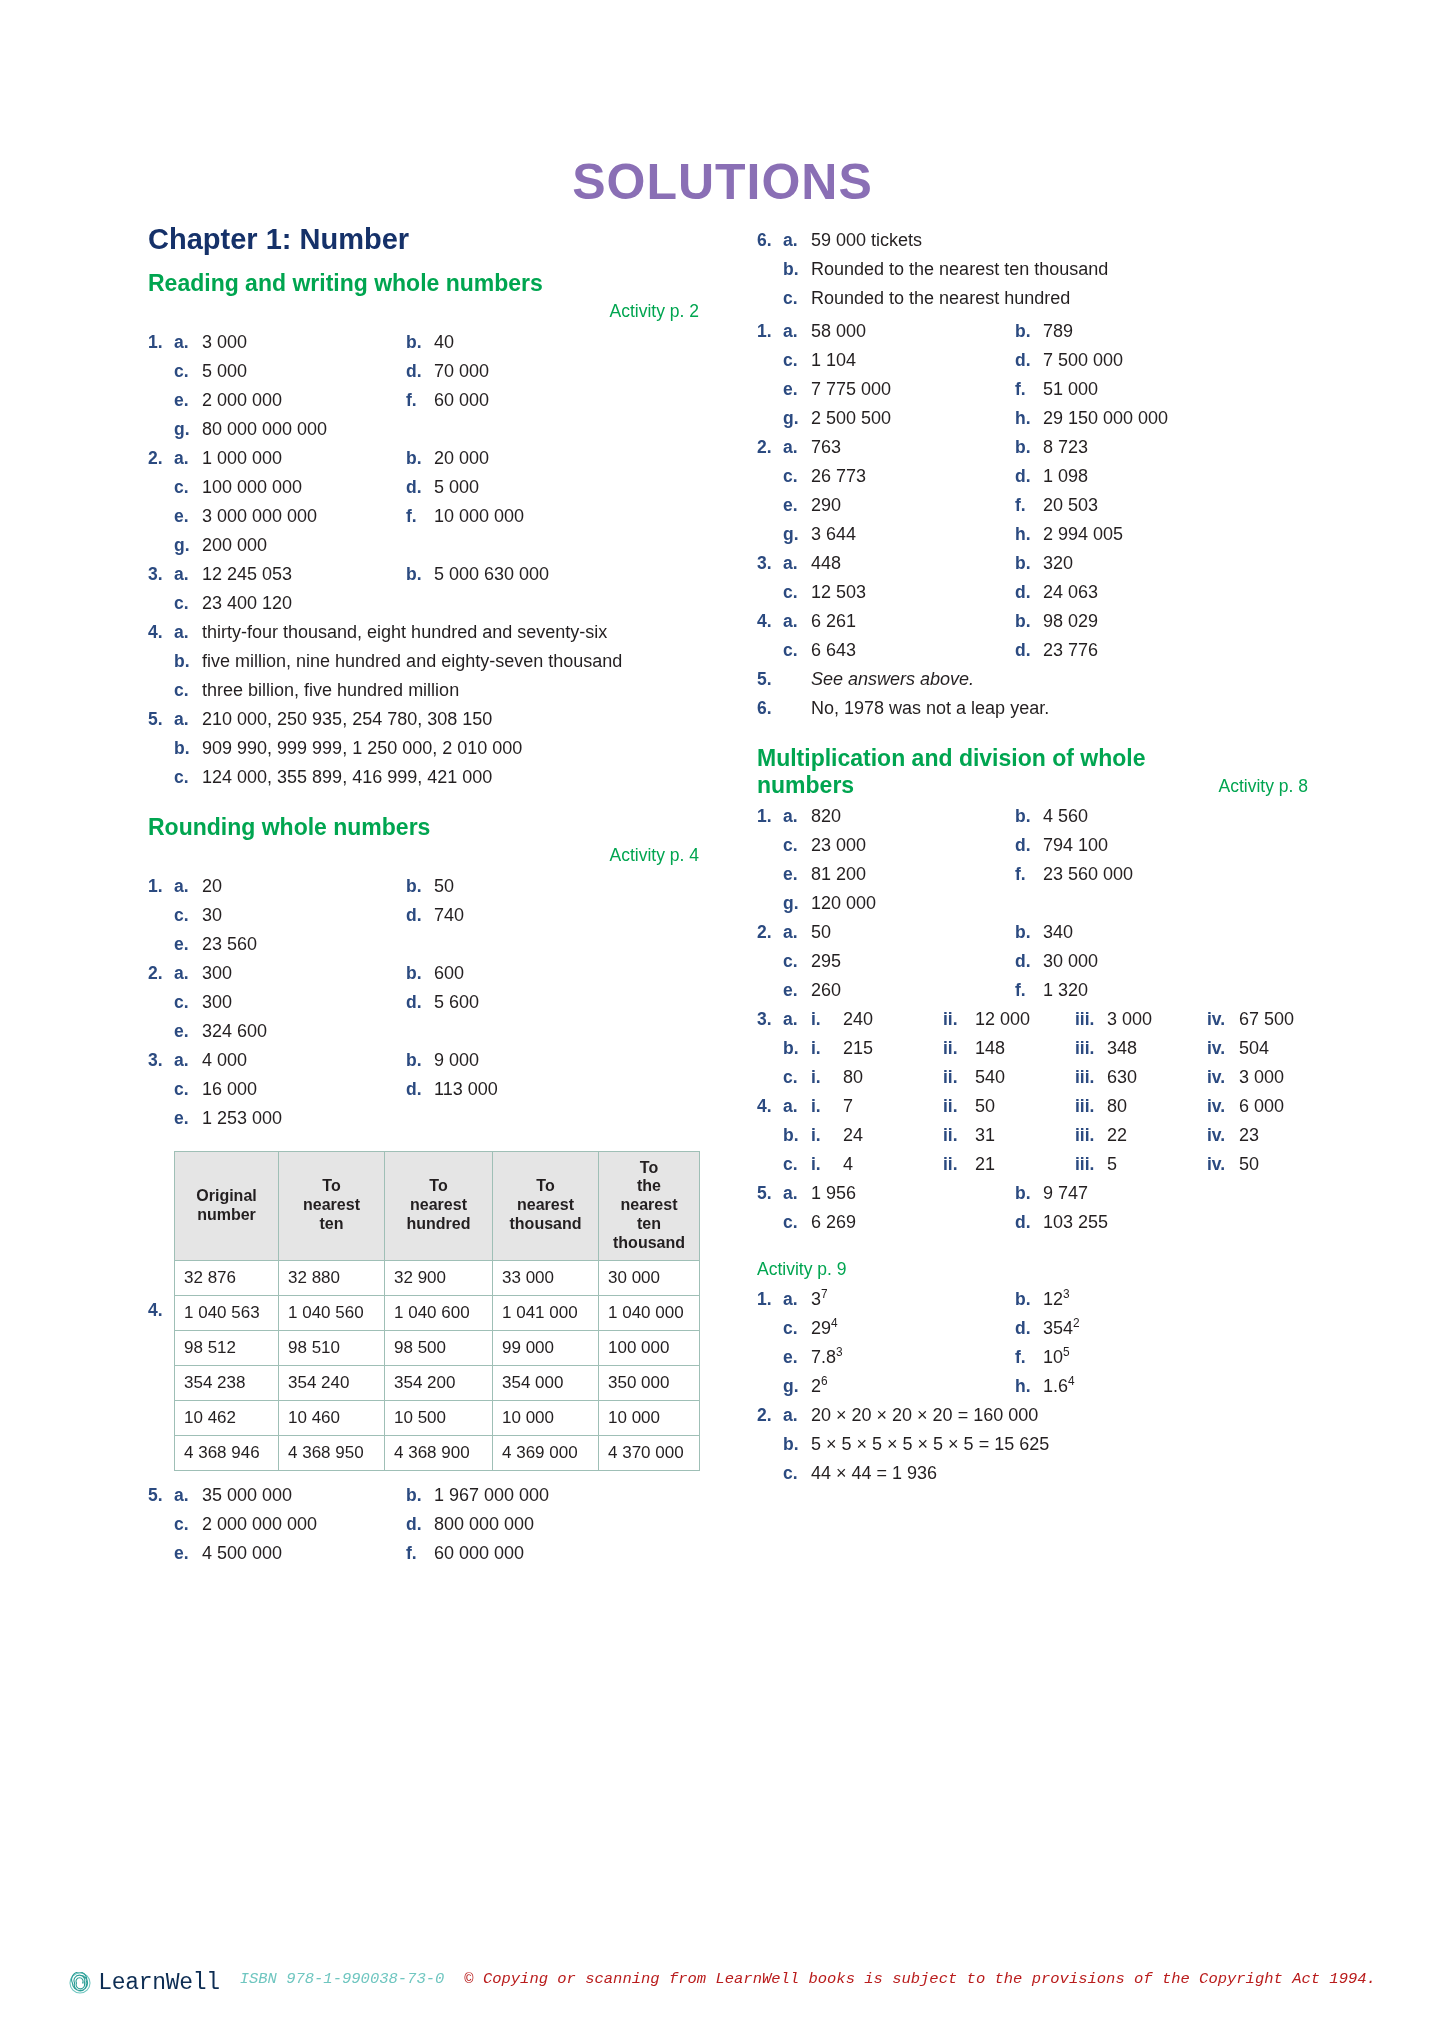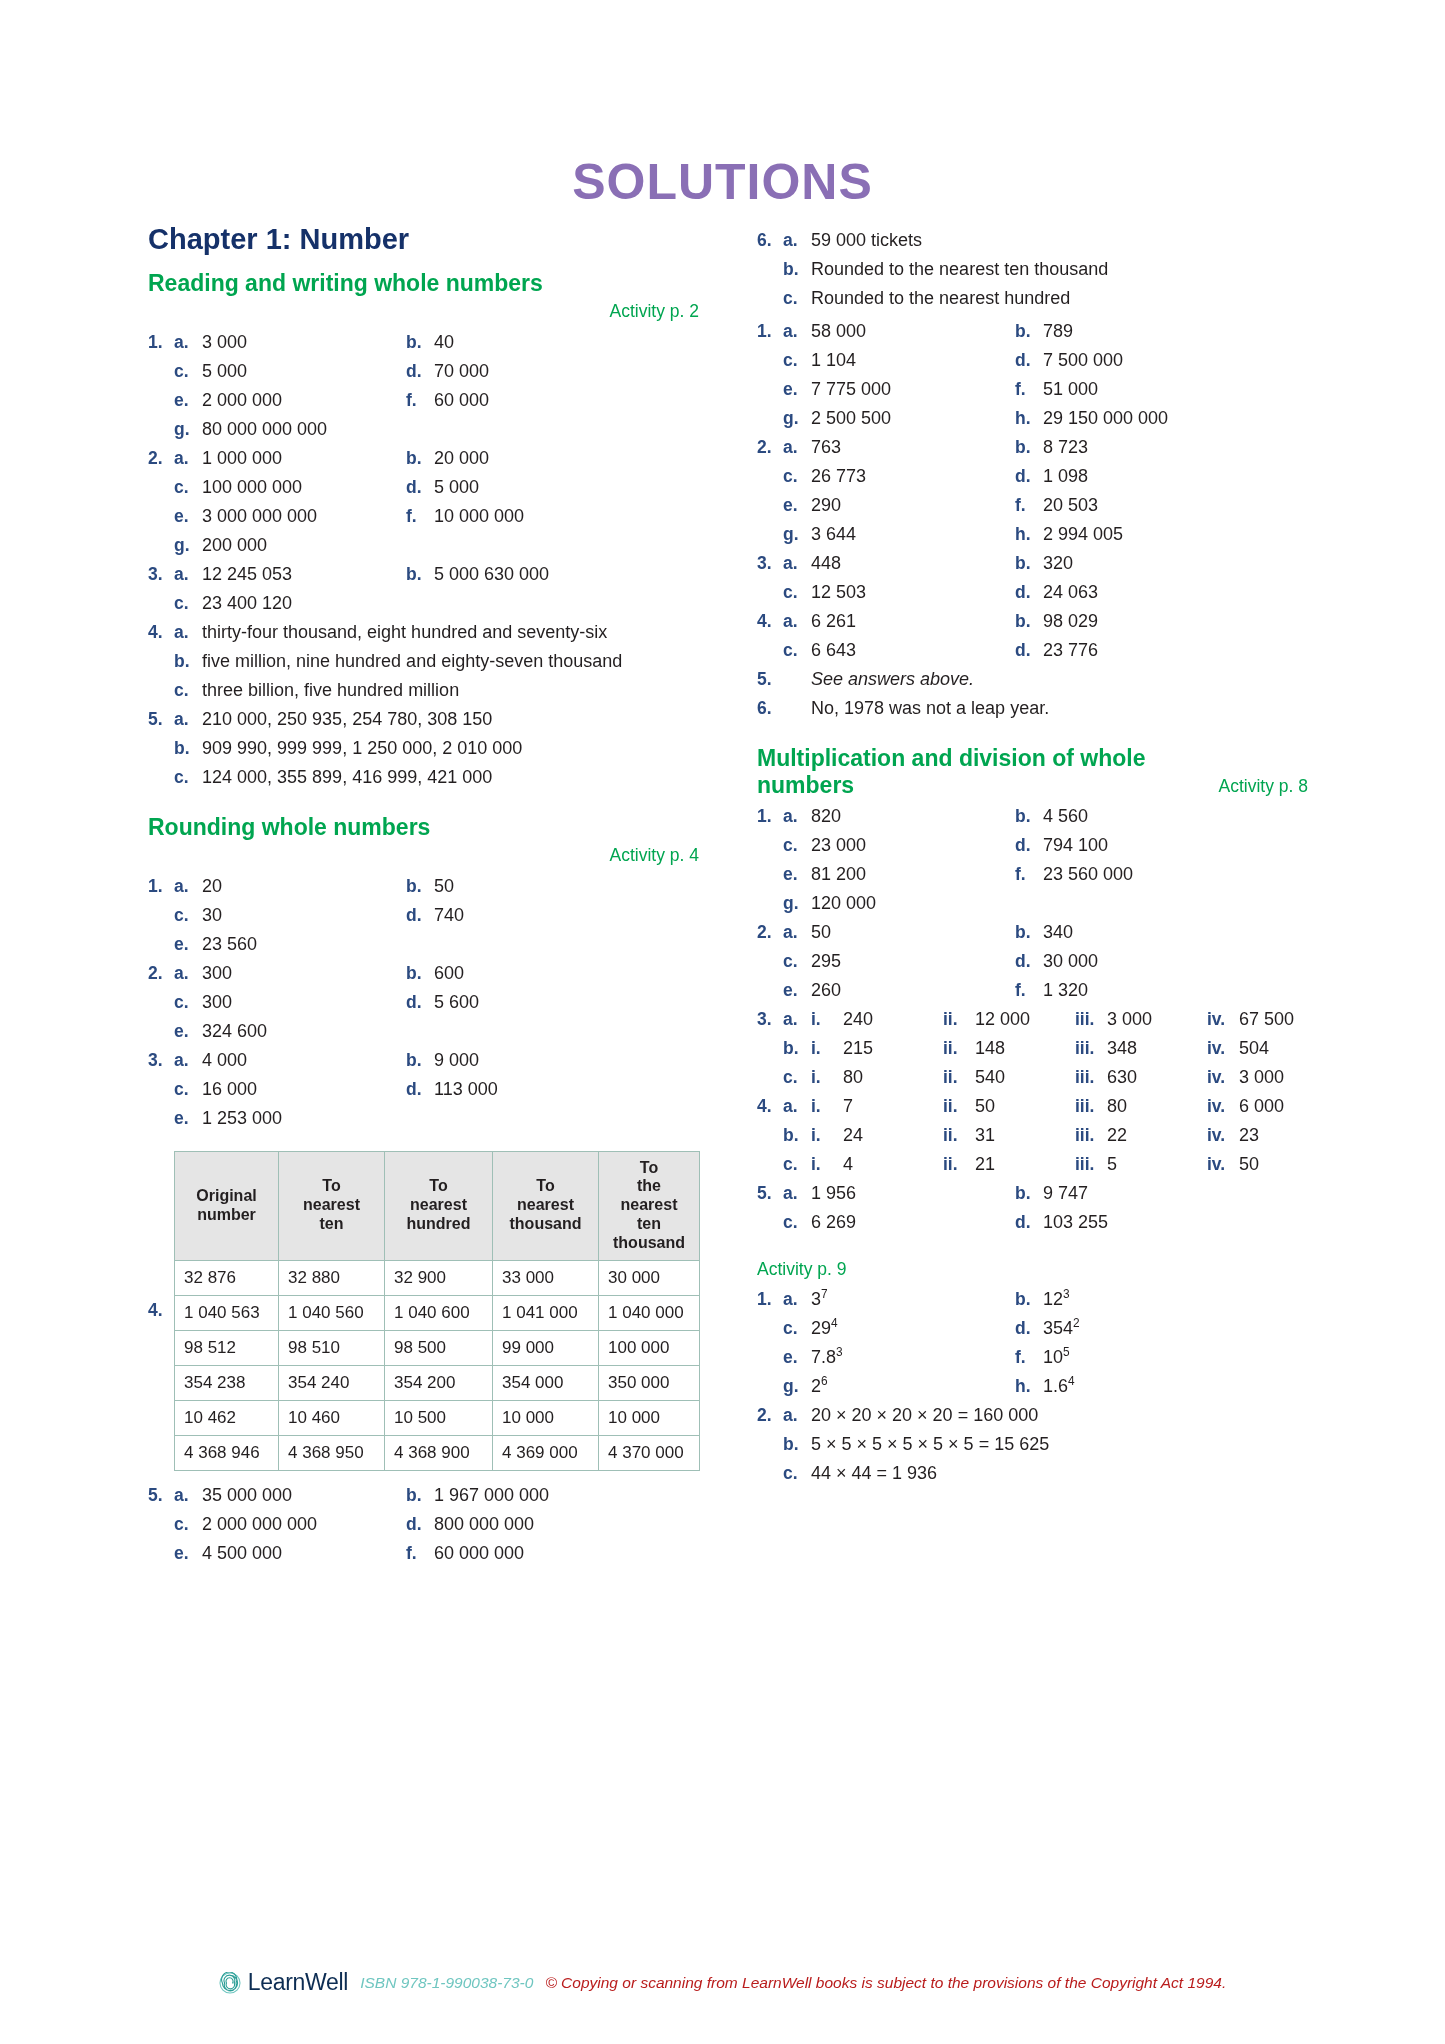--- a/index.html
+++ b/index.html
@@ -167,23 +167,23 @@
   table.round col.c1{width:106px;}
   table.round col.c2{width:108px;}
   table.round col.c3{width:106px;}
   table.round col.c4{width:101px;}
 
   
   .footer{
     position:absolute;
     left:0;right:0;bottom:48px;
     display:flex;
-    align-items:center;
     justify-content:center;
-    gap:12px;
+    gap:20px;
+    font-family:Liberation Mono, monospace;
   }
   .brand{display:flex;align-items:center;gap:7px;}
   .brand-name{
     color:#0d2d53;
     font-size:23px;
     font-weight:normal;
     letter-spacing:-0.3px;
   }
   .isbn{
     color:#6fc6c0;

